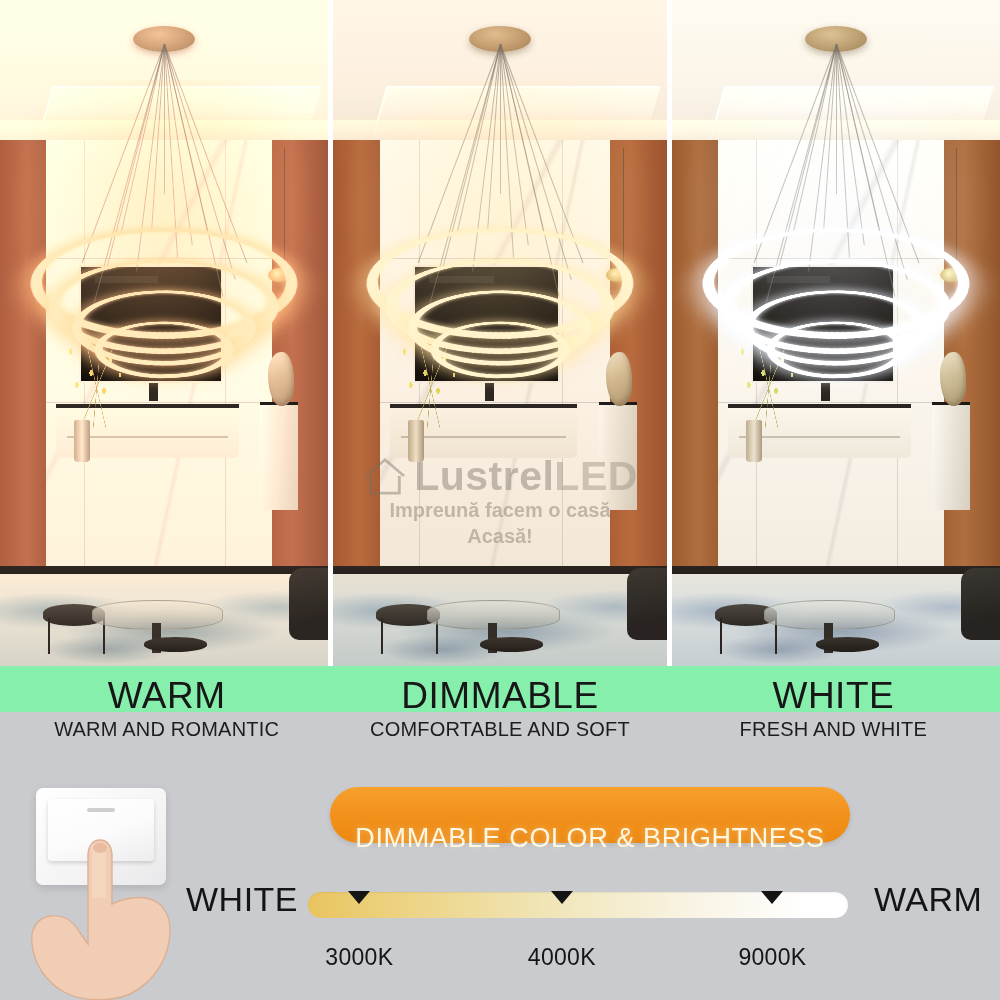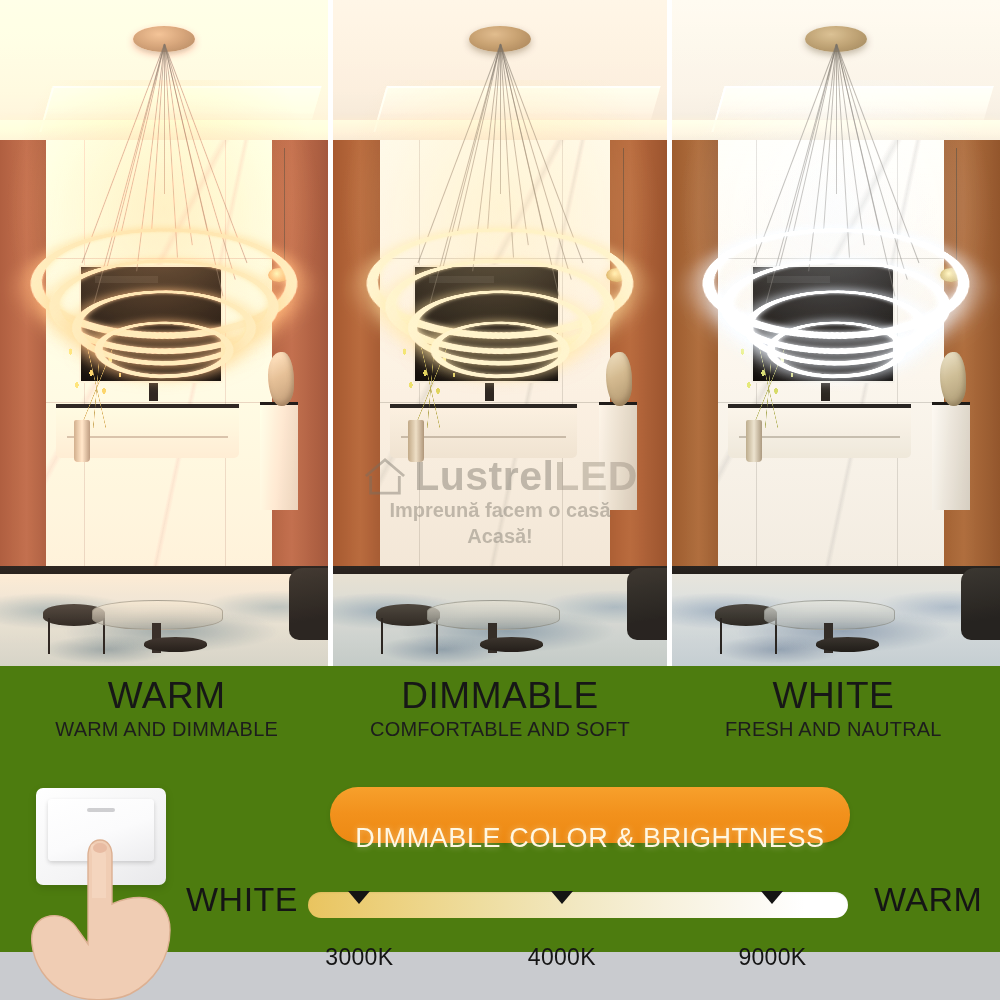--- a/index.html
+++ b/index.html
@@ -5,21 +5,21 @@
   * { box-sizing: border-box; margin: 0; padding: 0; }
 
   body {
     width: 1000px;
     height: 1000px;
     overflow: hidden;
     background: #c9cbcf;
     font-family: "Liberation Sans", sans-serif;
   }
 
-  .page { position: relative; width: 1000px; height: 952px; background: #4d7c0f; }
+  .page { position: relative; width: 1000px; height: 712px; background: #86efac; }
 
   
   .gallery {
     position: absolute; left: 0; top: 0;
     width: 1000px; height: 666px;
     display: flex; gap: 5px;
     background: #ffffff;
   }
   .panel { position: relative; flex: 1 1 0; overflow: hidden; background: #efe7dc; }
   .panel.warm    { flex: 0 0 328px; }
@@ -499,29 +499,29 @@
             <div class="ring" style="width: 138px; height: 138px; margin-left: -69px; top: 278px; border-width: 8px; transform: perspective(620px) rotateX(66deg) rotateZ(-4deg);"></div>
           </div>
         <div class="glow"></div>
       </div>
     </div>
   </div>
 
   <div class="captions">
     <div class="caption">
       <div class="cap-title">WARM</div>
-      <div class="cap-sub">WARM AND DIMMABLE</div>
+      <div class="cap-sub">WARM AND ROMANTIC</div>
     </div>
     <div class="caption">
       <div class="cap-title">DIMMABLE</div>
       <div class="cap-sub">COMFORTABLE AND SOFT</div>
     </div>
     <div class="caption">
       <div class="cap-title">WHITE</div>
-      <div class="cap-sub">FRESH AND NAUTRAL</div>
+      <div class="cap-sub">FRESH AND WHITE</div>
     </div>
   </div>
 
   <div class="band">
 
     <div class="switch-plate">
       <div class="switch-rocker">
         <div class="switch-mark"></div>
       </div>
     </div>

